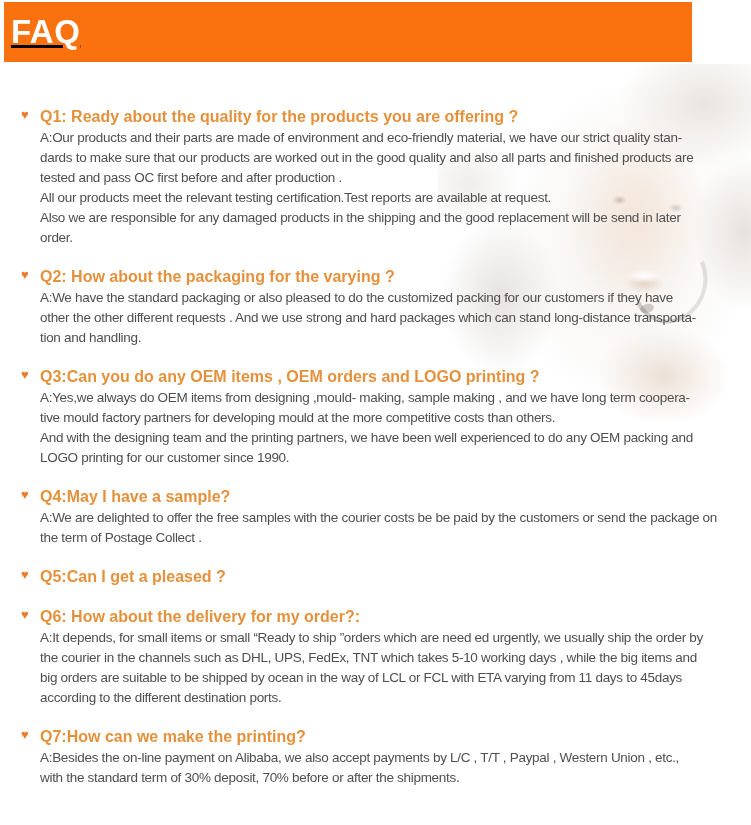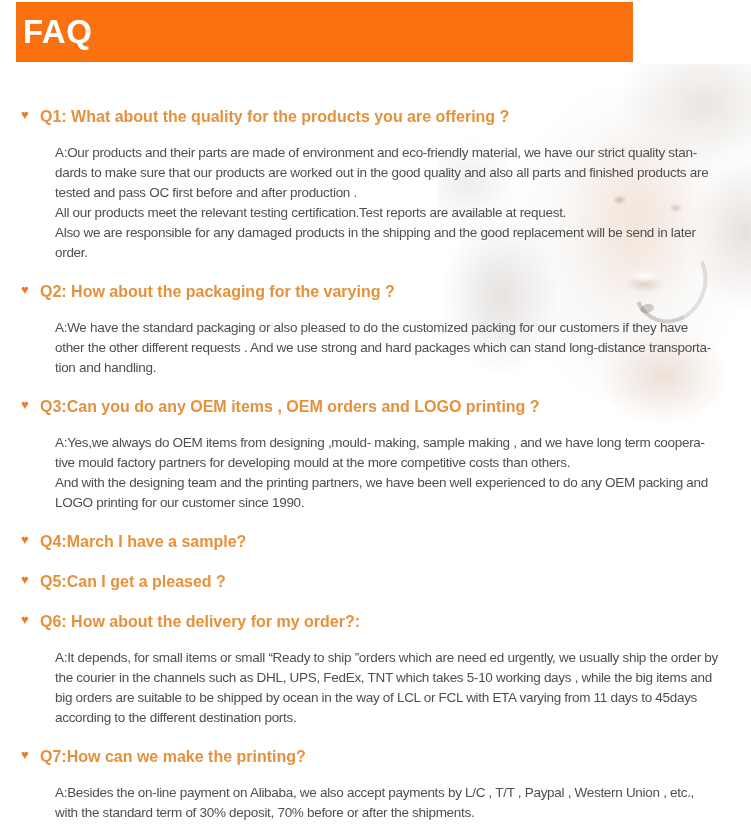--- a/index.html
+++ b/index.html
@@ -12,22 +12,23 @@
   *{box-sizing:border-box;}
   html,body{margin:0;padding:0;}
   body{
     width:751px;height:825px;
     background:var(--page-bg);
     font-family:"Liberation Sans","DejaVu Sans",sans-serif;
     position:relative;overflow:hidden;
   }
   
   .header-bar{
-    position:absolute;top:2px;left:16px;width:617px;height:60px;
+    position:absolute;top:2px;left:4px;width:688px;height:60px;
     background:var(--header-bar);
+    text-decoration:underline;
   }
   .header-title{
     display:block;
     padding:13px 0 0 7px;
     color:#ffffff;
     font-size:33px;
     font-weight:bold;
     letter-spacing:0.5px;
     line-height:1;
   }
@@ -71,21 +72,21 @@
     margin:0;position:relative;
     font-size:16px;line-height:22px;font-weight:bold;
     color:var(--question);
   }
   .heart{
     position:absolute;left:-19px;top:2px;
     font-size:13px;line-height:13px;font-weight:normal;
     color:var(--heart);
   }
   .a-text{
-    margin:15px;
+    margin:0;
     font-size:13.5px;line-height:20px;
     letter-spacing:-0.3px;
     color:var(--answer);
     white-space:pre-line;
   }
 </style>
 </head>
 <body>
 
 <header class="header-bar">
@@ -95,21 +96,21 @@
 <div class="photo">
   <div class="headset-arc"></div>
   <div class="headset-mic"></div>
 </div>
 
 <main class="content">
 
   <section class="faq-item">
     <h2 class="q-row">
       <span class="heart">♥</span>
-      <span>Q1: What about the quality  for the products  you are offering ?</span>
+      <span>Q1: Ready about the quality  for the products  you are offering ?</span>
     </h2>
     <p class="a-text">A:Our products and their parts  are  made of   environment and eco-friendly material, we have our strict quality  stan-
 dards  to make sure that our products are worked out in the good  quality and also all parts and finished products are
 tested and pass OC first before and after  production  .
 All our products meet the relevant testing  certification.Test reports are available at request.
 Also we are responsible for  any   damaged products in  the shipping and the good  replacement will be send in later
 order.</p>
   </section>
 
   <section class="faq-item">
@@ -129,22 +130,24 @@
     </h2>
     <p class="a-text">A:Yes,we always do OEM items   from designing  ,mould- making,  sample making  , and we have long term coopera-
 tive mould factory partners for  developing mould at the more  competitive costs than others.
 And  with  the designing team and the printing  partners, we have  been well experienced  to do  any OEM packing and
 LOGO printing  for our customer since 1990.</p>
   </section>
 
   <section class="faq-item">
     <h2 class="q-row">
       <span class="heart">♥</span>
-      <span>Q4:March I have a sample?</span>
+      <span>Q4:May I have a sample?</span>
     </h2>
+    <p class="a-text">A:We are delighted to offer the free samples with the courier costs be be paid by the customers or send the package on
+the term of Postage Collect .</p>
   </section>
 
   <section class="faq-item">
     <h2 class="q-row">
       <span class="heart">♥</span>
       <span>Q5:Can I get a pleased ?</span>
     </h2>
   </section>
 
   <section class="faq-item">

